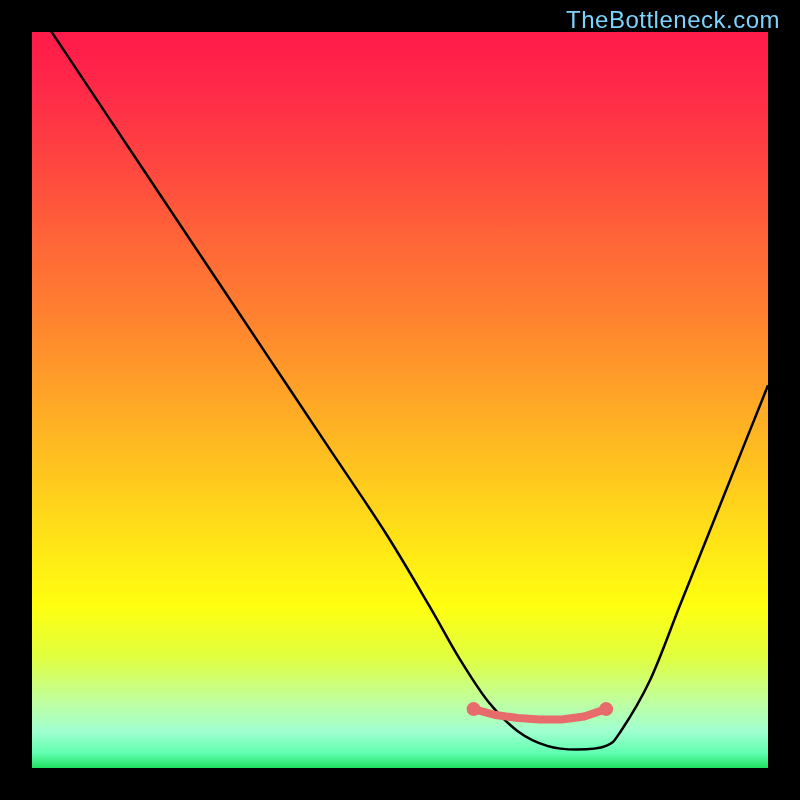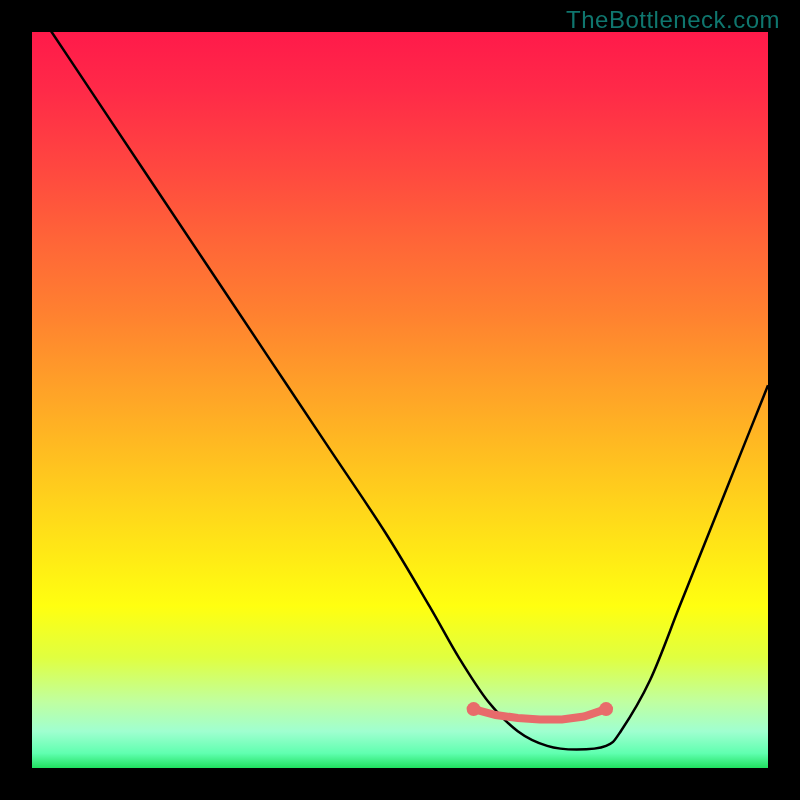--- a/index.html
+++ b/index.html
@@ -8,21 +8,21 @@
   .container {
     position: relative;
     width: 800px;
     height: 800px;
     background: #000;
   }
   .watermark {
     position: absolute;
     top: 6px;
     right: 20px;
-    color: #0f766e;
+    color: #7dd3fc;
     font-size: 24px;
     font-weight: 400;
     letter-spacing: 0.5px;
     z-index: 10;
   }
   .plot-area {
     position: absolute;
     top: 32px;
     left: 32px;
     width: 736px;

